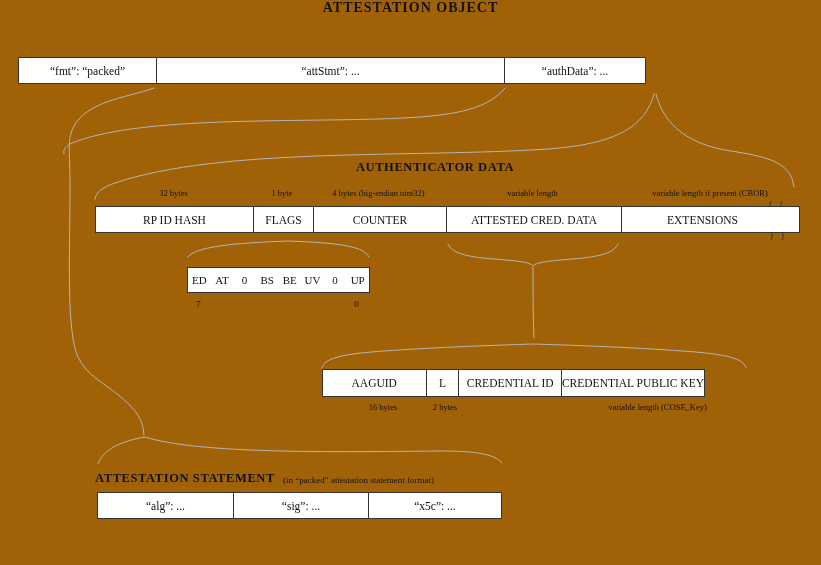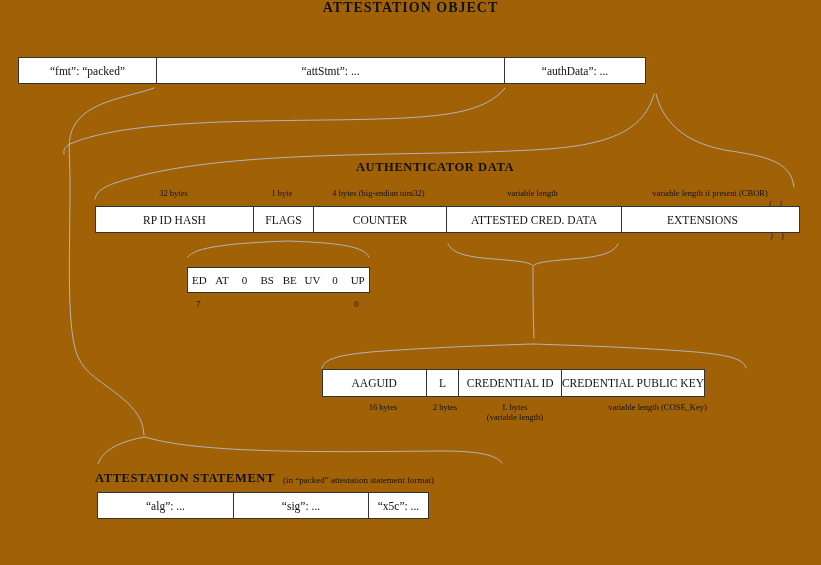--- a/index.html
+++ b/index.html
@@ -42,21 +42,21 @@
   .flagsrow{left:187px;top:267px;width:183px;height:26px;}
   .flagsrow .bit{flex:1;border:none;font-size:11px;}
   .bitindex{font-size:9px;text-align:center;}
   .credrow{left:322px;top:369px;width:383px;height:28px;}
   .credrow .c1{width:106px;}
   .credrow .c2{width:34px;}
   .credrow .c3{width:106px;}
   .credrow .c4{flex:1;}
   .attstmt-heading{left:95px;top:471px;}
   .attstmt-note{left:283px;top:475px;font-size:9px;white-space:nowrap;}
-  .botrow{left:97px;top:492px;width:332px;height:27px;}
+  .botrow{left:97px;top:492px;width:405px;height:27px;}
   .botrow .c1{width:135px;}
   .botrow .c2{width:135px;}
   .botrow .c3{flex:1;}
 </style>
 </head>
 <body>
 
 <div class="canvas">
 
   <svg class="svglayer" width="821" height="565" viewBox="0 0 821 565">
@@ -121,24 +121,20 @@
 
   <div class="abs rowbox credrow">
     <div class="cell c1">AAGUID</div>
     <div class="cell c2">L</div>
     <div class="cell c3">CREDENTIAL ID</div>
     <div class="cell c4">CREDENTIAL PUBLIC KEY</div>
   </div>
 
   <div class="abs sizelabel" style="left:330px;top:403px;width:106px;">16 bytes</div>
   <div class="abs sizelabel" style="left:428px;top:403px;width:34px;">2 bytes</div>
-  <div class="abs sizelabel" style="left:462px;top:403px;width:106px;">
-    <span>L bytes</span><br>
-    <span>(variable length)</span>
-  </div>
   <div class="abs sizelabel" style="left:568px;top:403px;width:179px;">variable length (COSE_Key)</div>
 
   <div class="abs section-heading attstmt-heading">ATTESTATION STATEMENT</div>
   <div class="abs attstmt-note">(in “packed” attestation statement format)</div>
 
   <div class="abs rowbox botrow">
     <div class="cell c1">“alg”: ...</div>
     <div class="cell c2">“sig”: ...</div>
     <div class="cell c3">“x5c”: ...</div>
   </div>

